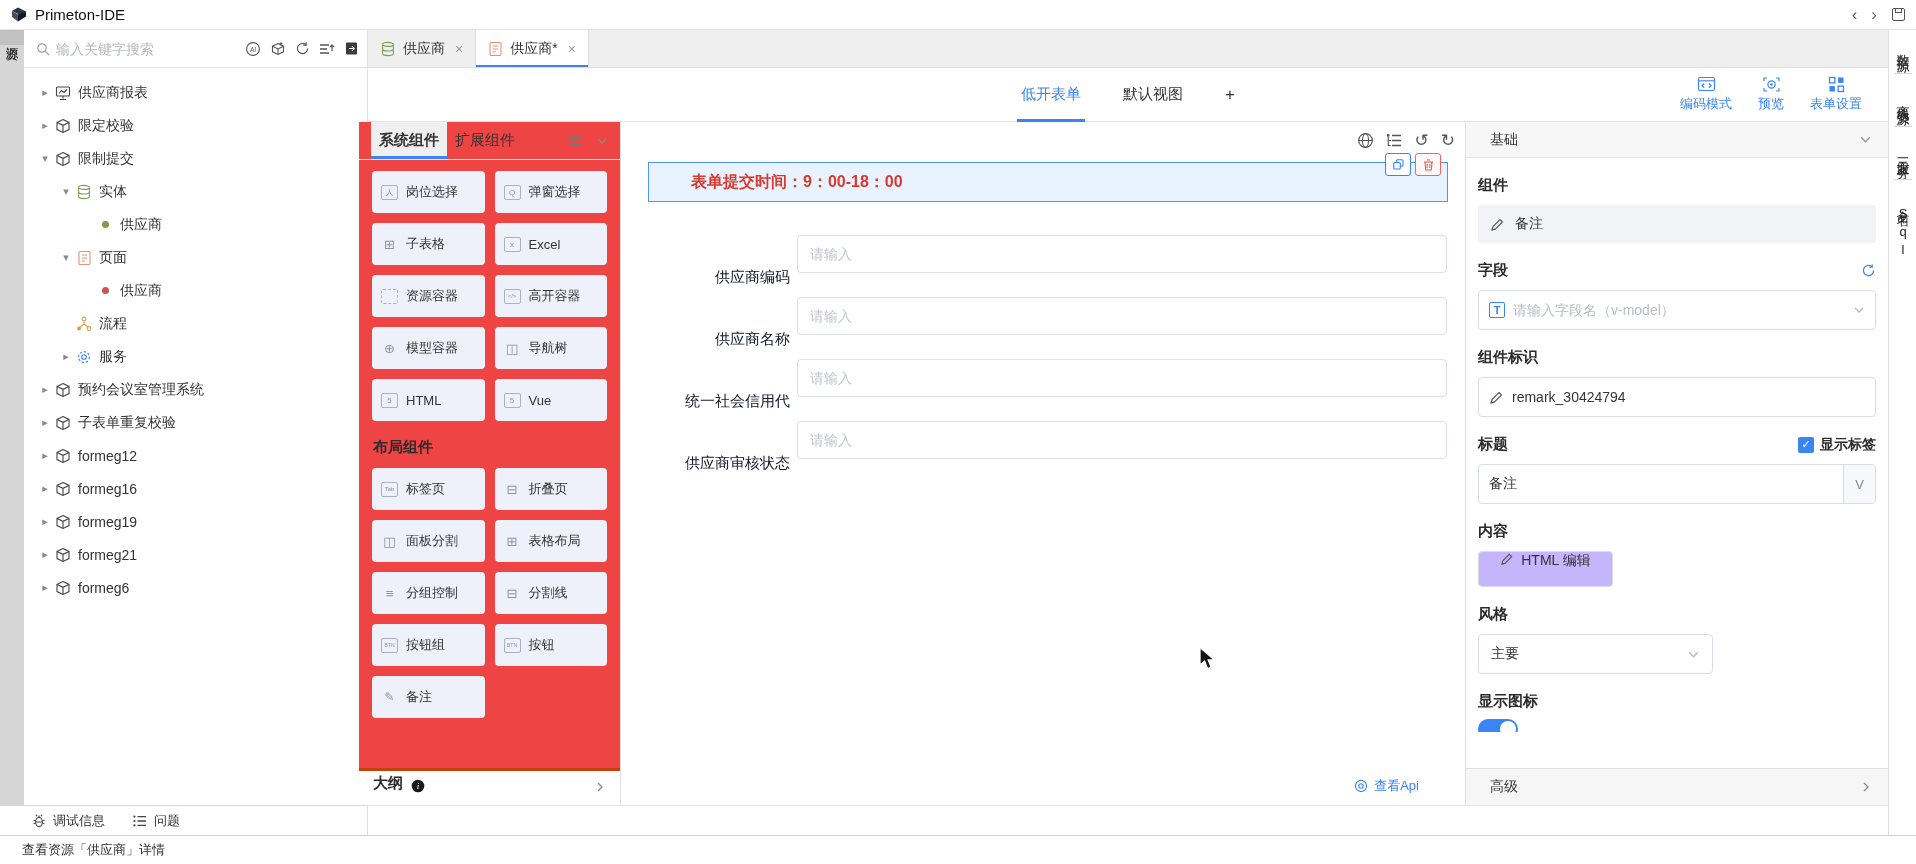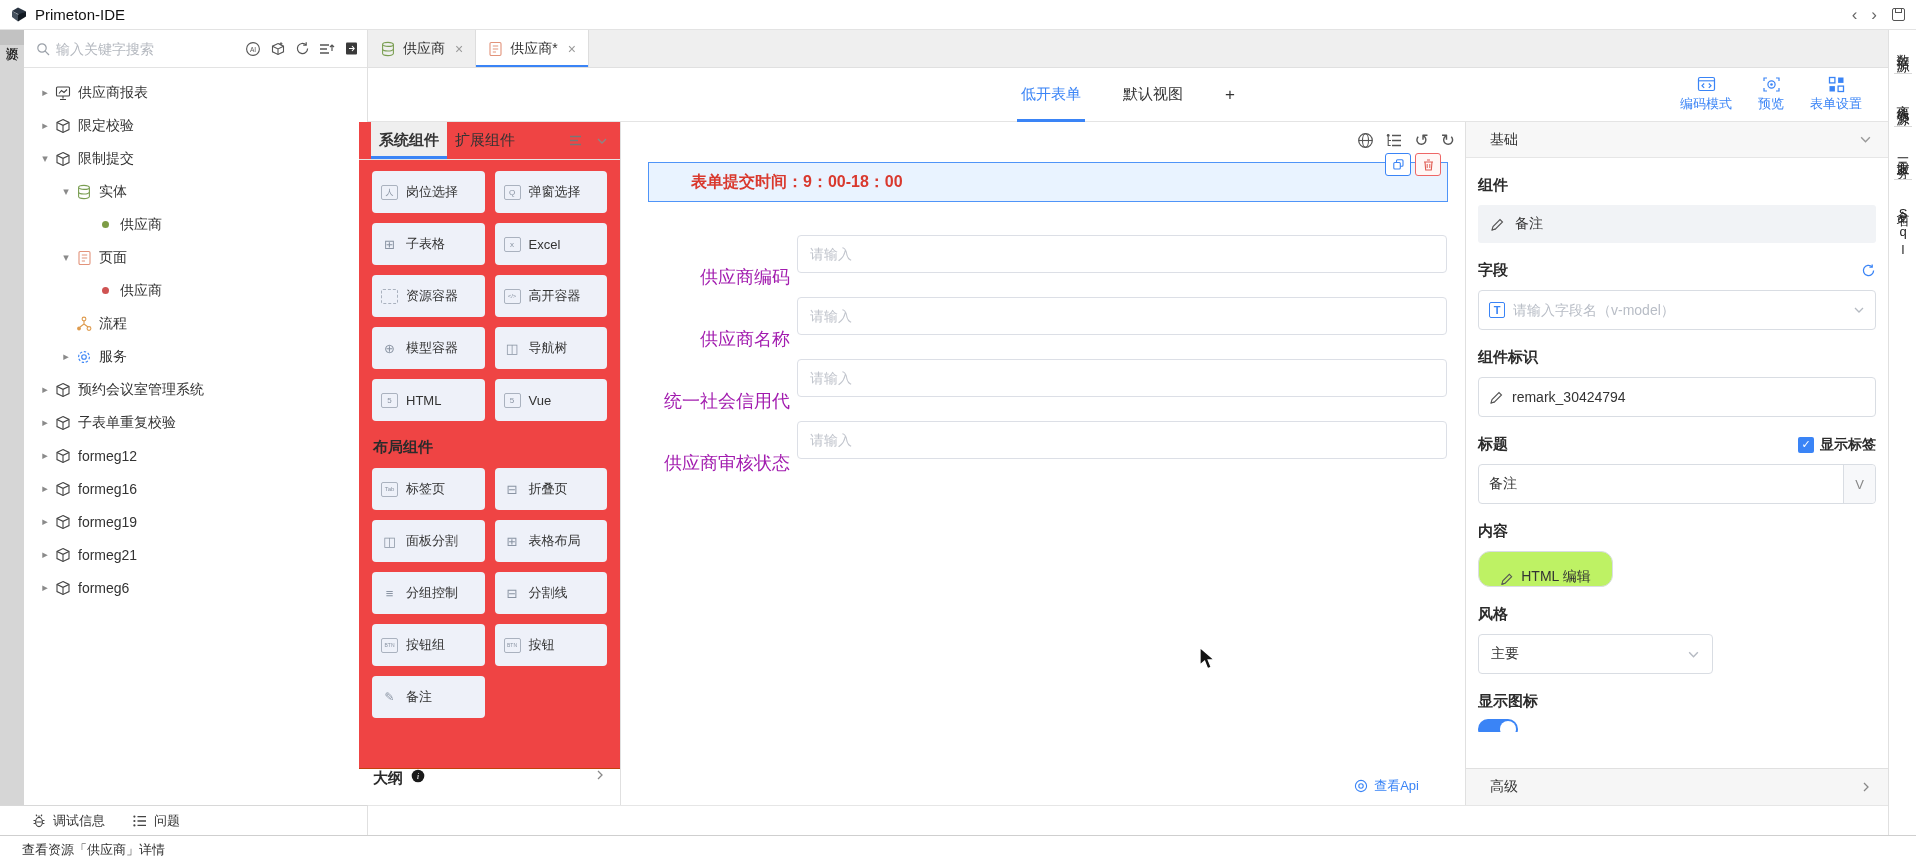--- a/index.html
+++ b/index.html
@@ -74,38 +74,38 @@
   #pal-tabs .ptools { margin-left:auto; display:flex; align-items:center; gap:14px; padding-right:12px; color:#777; }
   #pal-scroll { height:607px; overflow:hidden; }
   .pal-grid { display:grid; grid-template-columns:1fr 1fr; gap:10px; padding:11px 13px; }
   .pal-item { height:42px; display:flex; align-items:center; gap:8px; padding:0 9px; background:#eef1f9;
     border-radius:4px; font-size:13px; color:#333; cursor:default; white-space:nowrap; }
   .pal-group-title { font-size:15px; font-weight:bold; color:#2b2b2b; padding:6px 14px 0; }
   .pi { min-width:17px; height:15px; display:flex; align-items:center; justify-content:center;
     color:#8a94a3; font-size:12px; }
   .pi.boxed { border:1px solid #aab2bf; border-radius:2px; font-size:8px; padding:0 1px; }
   .pi.dashed { border-style:dashed; width:15px; }
-  #outline-bar { position:absolute; left:0; right:0; bottom:0; height:37px; border-top:1px solid #c2410c;
-    background:#fff; display:flex; align-items:flex-start; padding:0 14px; gap:8px; }
+  #outline-bar { position:absolute; left:0; right:0; bottom:0; height:37px; border-top:3px solid #c2410c;
+    background:#fff; display:flex; align-items:flex-end; padding:12px 14px; gap:8px; }
   #outline-bar .ot { font-size:15px; font-weight:bold; color:#2b2b2b; }
   #outline-bar .chev { margin-left:auto; }
 
   
   #canvas { left:630px; top:122px; width:836px; height:683px; background:#fff; border-right:1px solid #e0e0e0; position:absolute; }
   #canvas-tools { position:absolute; top:8px; right:10px; display:flex; gap:12px; align-items:center; color:#555; }
   #canvas-tools .undo { font-size:17px; color:#555; }
   #banner { position:absolute; left:18px; top:40px; width:800px; height:40px; background:#e9f3ff;
     border:1px solid #4f94f8; display:flex; align-items:center; padding-left:42px; }
   #banner .btxt { color:#d9392e; font-weight:bold; font-size:16px; }
   #sel-actions { position:absolute; top:31px; left:755px; display:flex; gap:4px; }
   .selbtn { width:26px; height:23px; border-radius:3px; display:flex; align-items:center; justify-content:center; background:#fff; }
   .selbtn.copy { border:1px solid #3a84f6; color:#3a84f6; }
   .selbtn.del { border:1px solid #e66; color:#e05b52; background:#fff7f6; }
   .frow { position:absolute; left:18px; right:18px; height:38px; display:flex; align-items:center; }
-  .flabel { width:142px; text-align:right; font-size:18px; color:#a21caf; white-space:nowrap; overflow:hidden; flex:0 0 142px;margin-top:46px; }
+  .flabel { width:142px; text-align:right; font-size:15px; color:#0f172a; white-space:nowrap; overflow:hidden; flex:0 0 142px;margin-top:46px; }
   .finput { flex:1; margin-left:7px; height:38px; border:1px solid #dcdfe6; border-radius:4px;
     font-size:14px; padding:0 12px; color:#333; outline:none; font-family:inherit; background:#fff; }
   .finput::placeholder { color:#c0c4cc; }
   #view-api { position:absolute; right:46px; bottom:10px; display:flex; align-items:center; gap:6px;
     color:#3a84f6; font-size:13px; cursor:default; }
 
   
   #props { left:1466px; top:122px; width:422px; height:683px; background:#fff; position:absolute; }
   .sec-bar { height:36px; background:#f7f7f7; border-bottom:1px solid #e6e6e6; display:flex; align-items:center;
     padding:0 16px 0 24px; font-size:14px; color:#333; }
@@ -118,22 +118,22 @@
     align-items:center; padding:0 10px; gap:8px; background:#fff; }
   .pinput { border:none; outline:none; flex:1; font-size:14px; color:#333; font-family:inherit; min-width:10px; }
   .pinput::placeholder { color:#b8bdc6; }
   .t-icon { width:16px; height:16px; border:1px solid #3a84f6; color:#3a84f6; border-radius:2px; font-size:11px;
     font-weight:bold; display:flex; align-items:center; justify-content:center; }
   .suffix-v { width:32px; align-self:stretch; margin-right:-10px; border-left:1px solid #d9dde3; background:#f7f8fa;
     display:flex; align-items:center; justify-content:center; color:#888; font-size:13px; border-radius:0 4px 4px 0; }
   .cb { width:16px; height:16px; background:#3a84f6; border-radius:2px; color:#fff; font-size:11px;
     display:flex; align-items:center; justify-content:center; }
   .cb-row { margin-left:auto; display:flex; align-items:center; gap:6px; font-size:14px; font-weight:bold; color:#2b2b2b; }
-  .pbtn { margin-top:10px; width:135px; height:36px; border:1px solid #d9dde3; border-radius:12px; background:#bef264;
-    display:flex; align-items:flex-end; justify-content:center; gap:7px; font-size:14px; color:#333; }
+  .pbtn { margin-top:10px; width:135px; height:36px; border:1px solid #d9dde3; border-radius:4px; background:#c4b5fd;
+    display:flex; align-items:flex-start; justify-content:center; gap:7px; font-size:14px; color:#333; }
   .pselect { margin-top:10px; width:235px; height:40px; border:1px solid #d9dde3; border-radius:4px;
     display:flex; align-items:center; padding:10px 12px; font-size:14px; color:#333; }
   .pselect .chev { margin-left:auto; }
   #toggle-clip { margin-top:8px; height:13px; overflow:hidden; width:40px; }
   .toggle { width:40px; height:20px; background:#3a84f6; border-radius:10px; position:relative; }
   .toggle::after { content:""; position:absolute; right:2px; top:2px; width:16px; height:16px; border-radius:50%; background:#fff; }
   #advanced-bar { position:absolute; left:0; right:0; bottom:0; height:37px; border-top:1px solid #e0e0e0;
     background:#f6f6f6; display:flex; align-items:center; padding:0 16px 0 24px; font-size:14px; color:#333; }
   #advanced-bar .chev { margin-left:auto; }
 

